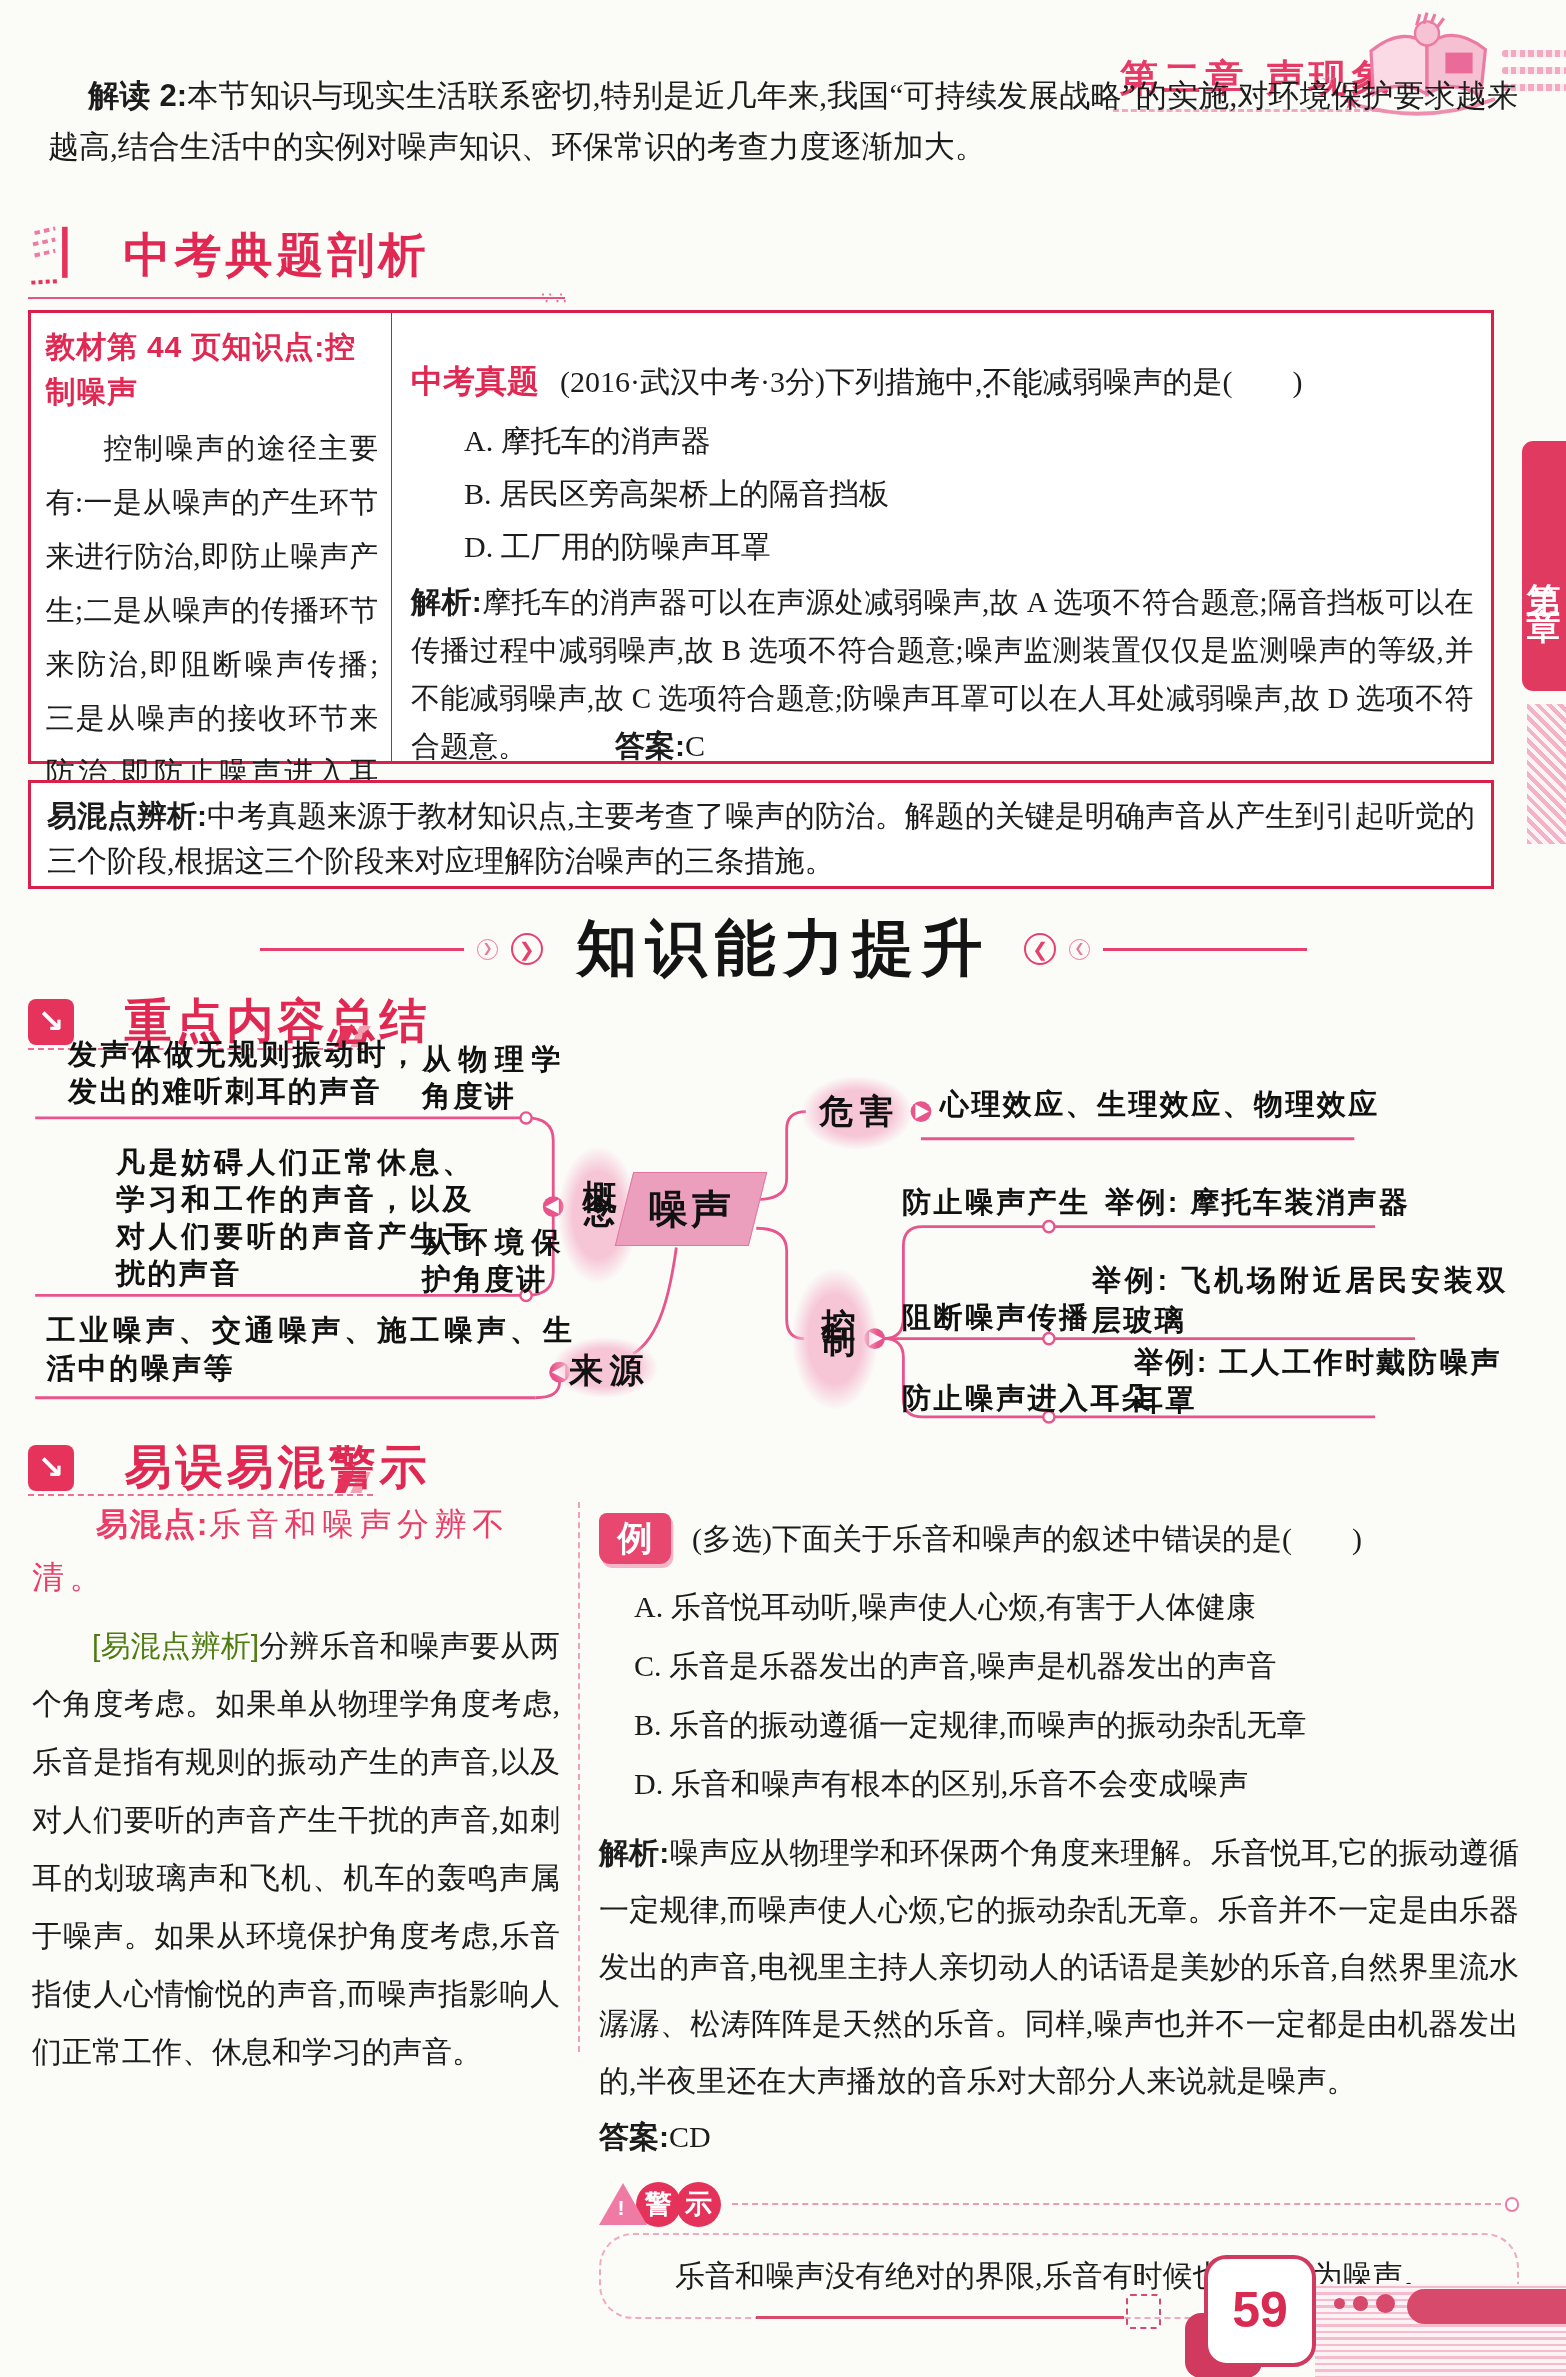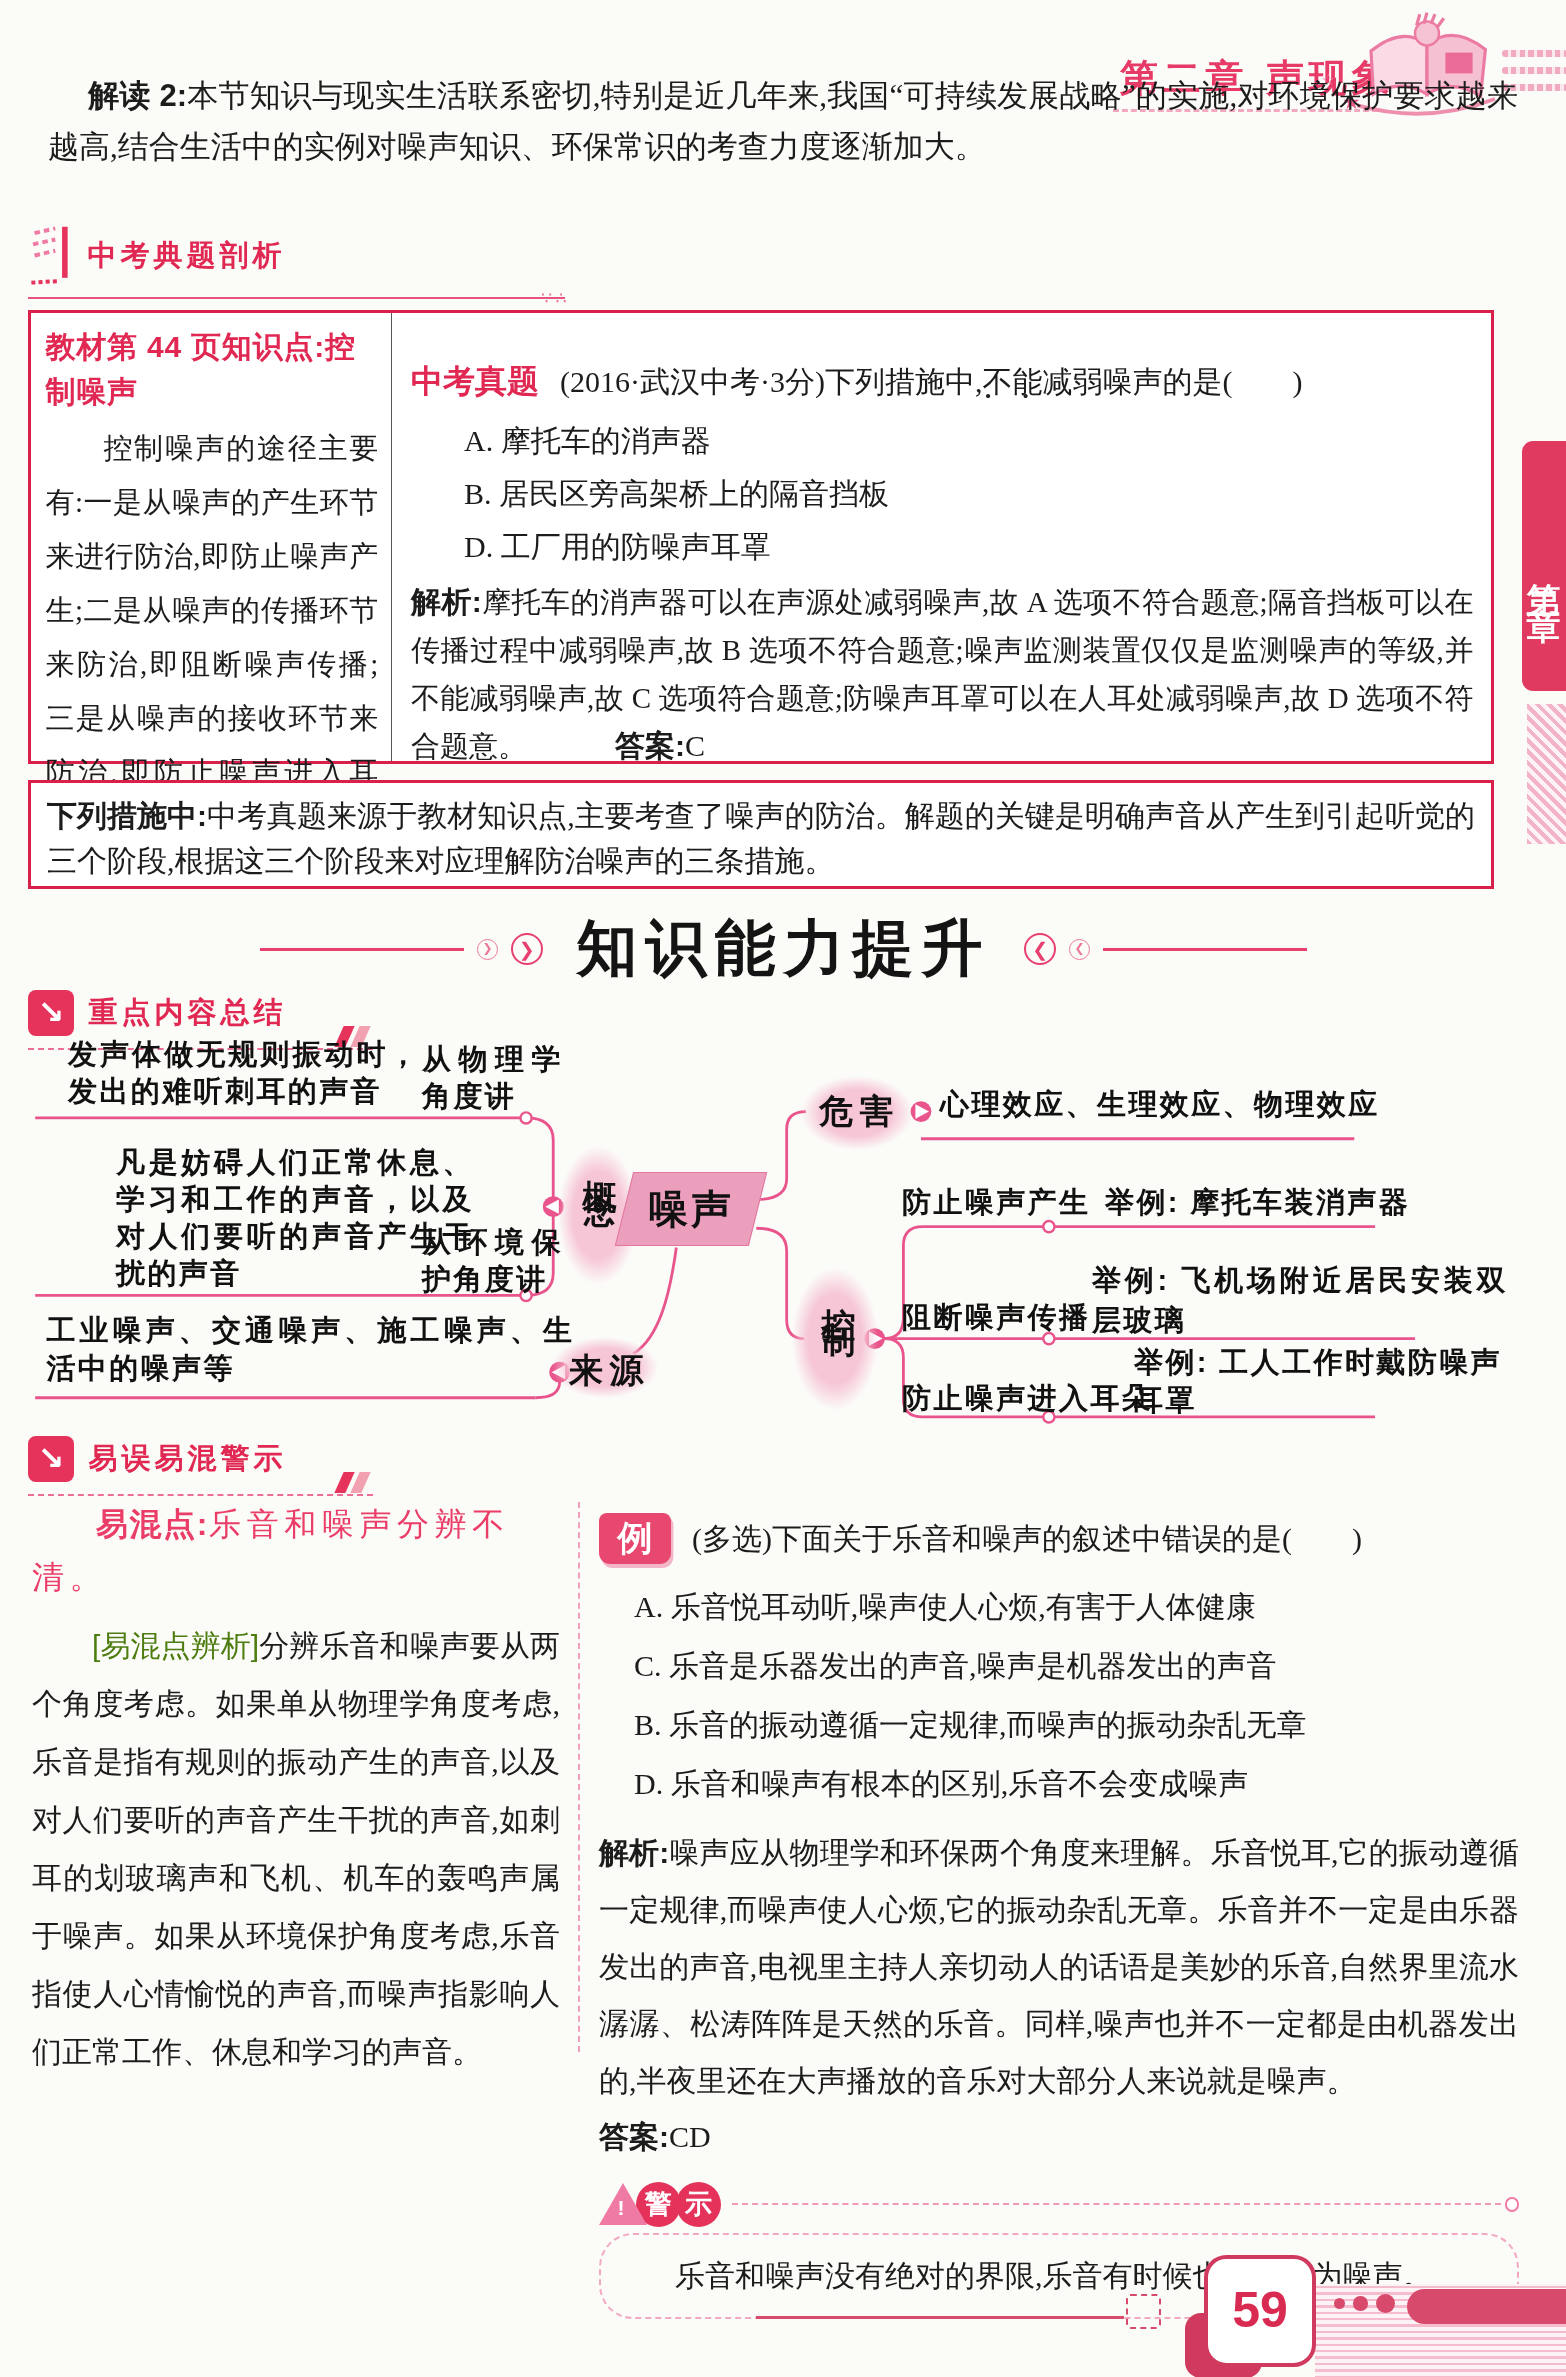--- a/index.html
+++ b/index.html
@@ -40,21 +40,21 @@
     text-align:justify;text-indent:1.3em;}
   .intro b{font-family:"Liberation Sans",sans-serif;}
 
   
   .sec-head{position:absolute;display:flex;align-items:center;gap:14.4px;}
   .sec-head .box-icon{width:46px;height:46px;background:#e6335c;border-radius:8px;position:relative;flex:0 0 auto;}
   .sec-head .box-icon::before{content:"↘";position:absolute;inset:0;color:#fff;font-weight:bold;
     font-size:32px;line-height:45px;text-align:center;font-family:"DejaVu Sans",sans-serif;}
   .sec-head .stamp-icon{width:45px;height:67px;position:relative;flex:0 0 auto;}
   .sec-head h2{font-family:"Liberation Sans",sans-serif;font-weight:bold;color:var(--redtext);
-    font-size:29px;letter-spacing:4px;white-space:nowrap;}
+    font-size:47px;letter-spacing:4px;white-space:nowrap;margin-left:36px;}
   .sec-rule{position:absolute;border-top:2.4px solid #e9537f;}
   .sec-rule.dashed{border-top:2.4px dashed #ec6d95;}
   .sec-rule .slashes{position:absolute;right:6.4px;top:-24px;display:flex;gap:4.8px;}
   .sec-rule .slashes i{display:block;width:11.2px;height:21px;background:#e6335c;transform:skewX(-24deg);}
   .sec-rule .slashes i:last-child{opacity:.45;}
   .sec-rule .dots{position:absolute;right:-4.8px;top:-11.2px;color:#e6335c;font-size:17.6px;letter-spacing:3.2px;}
   .sec-rule .dots::before{content:"∵∴";opacity:.7;}
 
   
   .exam-table{position:absolute;left:28px;top:310px;width:1466px;height:454px;border:3.2px solid var(--crimson);
@@ -210,21 +210,21 @@
         <li>B. 居民区旁高架桥上的隔音挡板</li>
         <li>D. 工厂用的防噪声耳罩</li>
       </ul>
       <div class="ana">
         <span class="lab">解析:</span><span>摩托车的消声器可以在声源处减弱噪声,故 A 选项不符合题意;隔音挡板可以在传播过程中减弱噪声,故 B 选项不符合题意;噪声监测装置仅仅是监测噪声的等级,并不能减弱噪声,故 C 选项符合题意;防噪声耳罩可以在人耳处减弱噪声,故 D 选项不符合题意。</span><span class="answer"><span class="lab">答案:</span><span>C</span></span>
       </div>
     </div>
   </div>
 
   <div class="tip-box">
-    <span class="lab">下列措施中:</span><span>中考真题来源于教材知识点,主要考查了噪声的防治。解题的关键是明确声音从产生到引起听觉的三个阶段,根据这三个阶段来对应理解防治噪声的三条措施。</span>
+    <span class="lab">易混点辨析:</span><span>中考真题来源于教材知识点,主要考查了噪声的防治。解题的关键是明确声音从产生到引起听觉的三个阶段,根据这三个阶段来对应理解防治噪声的三条措施。</span>
   </div>
 
   <div class="banner">
     <span class="line"></span>
     <span class="chev small r"></span>
     <span class="chev r"></span>
     <h1>知识能力提升</h1>
     <span class="chev l"></span>
     <span class="chev small l"></span>
     <span class="line"></span>

